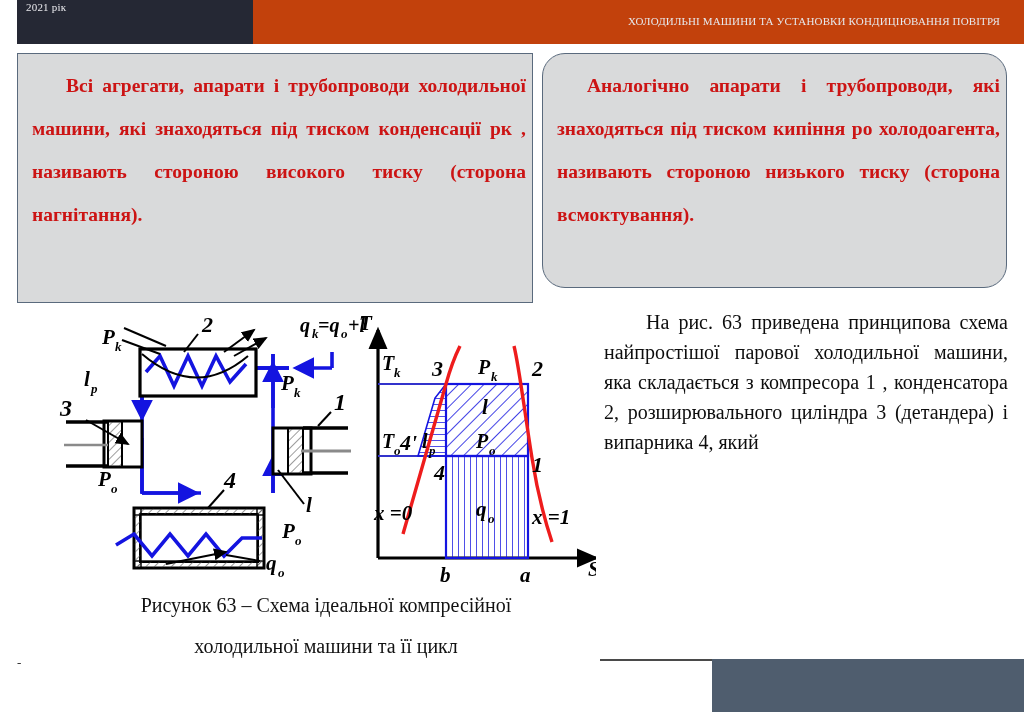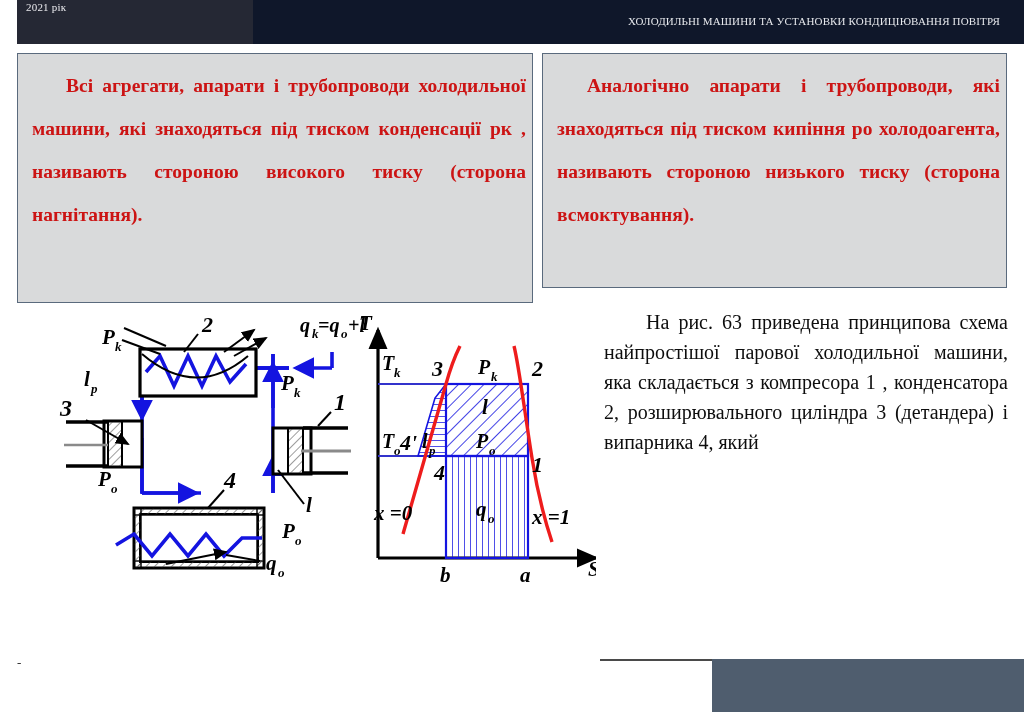--- a/index.html
+++ b/index.html
@@ -15,21 +15,21 @@
     font-family: "Liberation Serif", serif;
   }
 
   
   #header-bar {
     position: absolute;
     left: 17px;
     top: 0px;
     width: 1007px;
     height: 44px;
-    background: #0f172a;
+    background: #c2410c;
   }
   #header-dark-block {
     position: absolute;
     left: 0px;
     top: 0px;
     width: 236px;
     height: 44px;
     background: #252834;
   }
   #header-year {
@@ -55,21 +55,21 @@
 
   
   .stmt-box {
     position: absolute;
     background: #d9dadb;
     border: 1.5px solid #5a6a7d;
     box-sizing: border-box;
     padding: 10px 6px 8px 14px;
   }
   #stmt-left  { left: 17px;  top: 53px; width: 516px; height: 250px; }
-  #stmt-right { left: 542px; top: 53px; width: 465px; height: 235px; }
+  #stmt-right { left: 542px; top: 53px; width: 465px; height: 235px; border-radius: 23px; }
   .stmt-text {
     color: #cc1414;
     font-weight: bold;
     font-size: 19.5px;
     line-height: 43px;
     text-align: justify;
     text-align-last: left;
     text-indent: 34px;
     font-family: "Liberation Serif", serif;
     margin: 0;
@@ -349,17 +349,19 @@
       <text x="18" y="212" font-family="Liberation Serif, serif" font-size="21" font-weight="bold" font-style="italic" fill="#000">x =0</text>
       <text x="176" y="216" font-family="Liberation Serif, serif" font-size="21" font-weight="bold" font-style="italic" fill="#000">x =1</text>
 
       <text x="84" y="274" font-family="Liberation Serif, serif" font-size="21" font-weight="bold" font-style="italic" fill="#000">b</text>
       <text x="164" y="274" font-family="Liberation Serif, serif" font-size="21" font-weight="bold" font-style="italic" fill="#000">a</text>
     </g>
   </svg>
 </div>
 
 <div id="figure-caption">
+  <div>Рисунок 63  – Схема ідеальної компресійної</div>
+  <div>холодильної машини та її цикл</div>
 </div>
 
 <div id="footer-dash">-</div>
 <div id="footer-rule"></div>
 <div id="footer-block"></div>
 
 </body></html>

